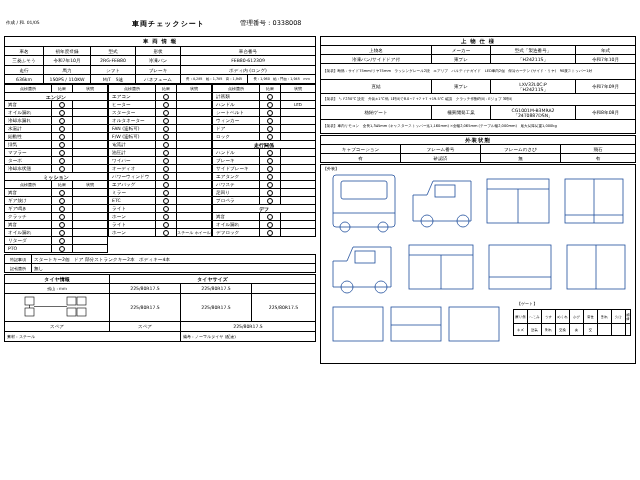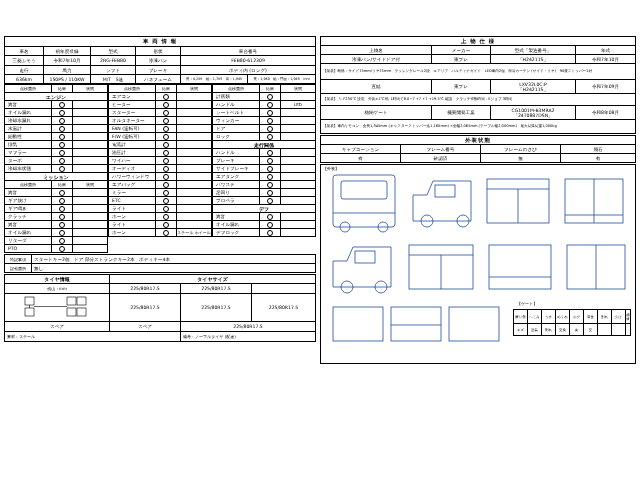--- a/index.html
+++ b/index.html
@@ -21,20 +21,25 @@
   .chk{display:inline-block;width:4px;height:4px;border:0.5px solid #000;border-radius:50%;vertical-align:middle;}
   .rowlabel{text-align:left;padding-left:3px;}
   .sec-title{font-size:5px;font-weight:bold;}
   .note{font-size:3.6px;text-align:left;padding-left:2px;line-height:1.35;}
 </style>
 </head>
 <body>
 
 <div class="sheet">
 
+  <div class="hdr">
+    <div class="date">作成 / 和. 01/05</div>
+    <div class="title">車両チェックシート</div>
+    <div class="mng">管理番号：0338008</div>
+  </div>
 
   <div class="leftblock">
 
     <table style="width:312px">
       <tbody>
           <tr>
             <td class="bandtitle" colspan="6" style="height:9px">車 両 情 報</td>
           </tr>
       <tr style="height:9px">
         <td style="width:38px">車名</td>

